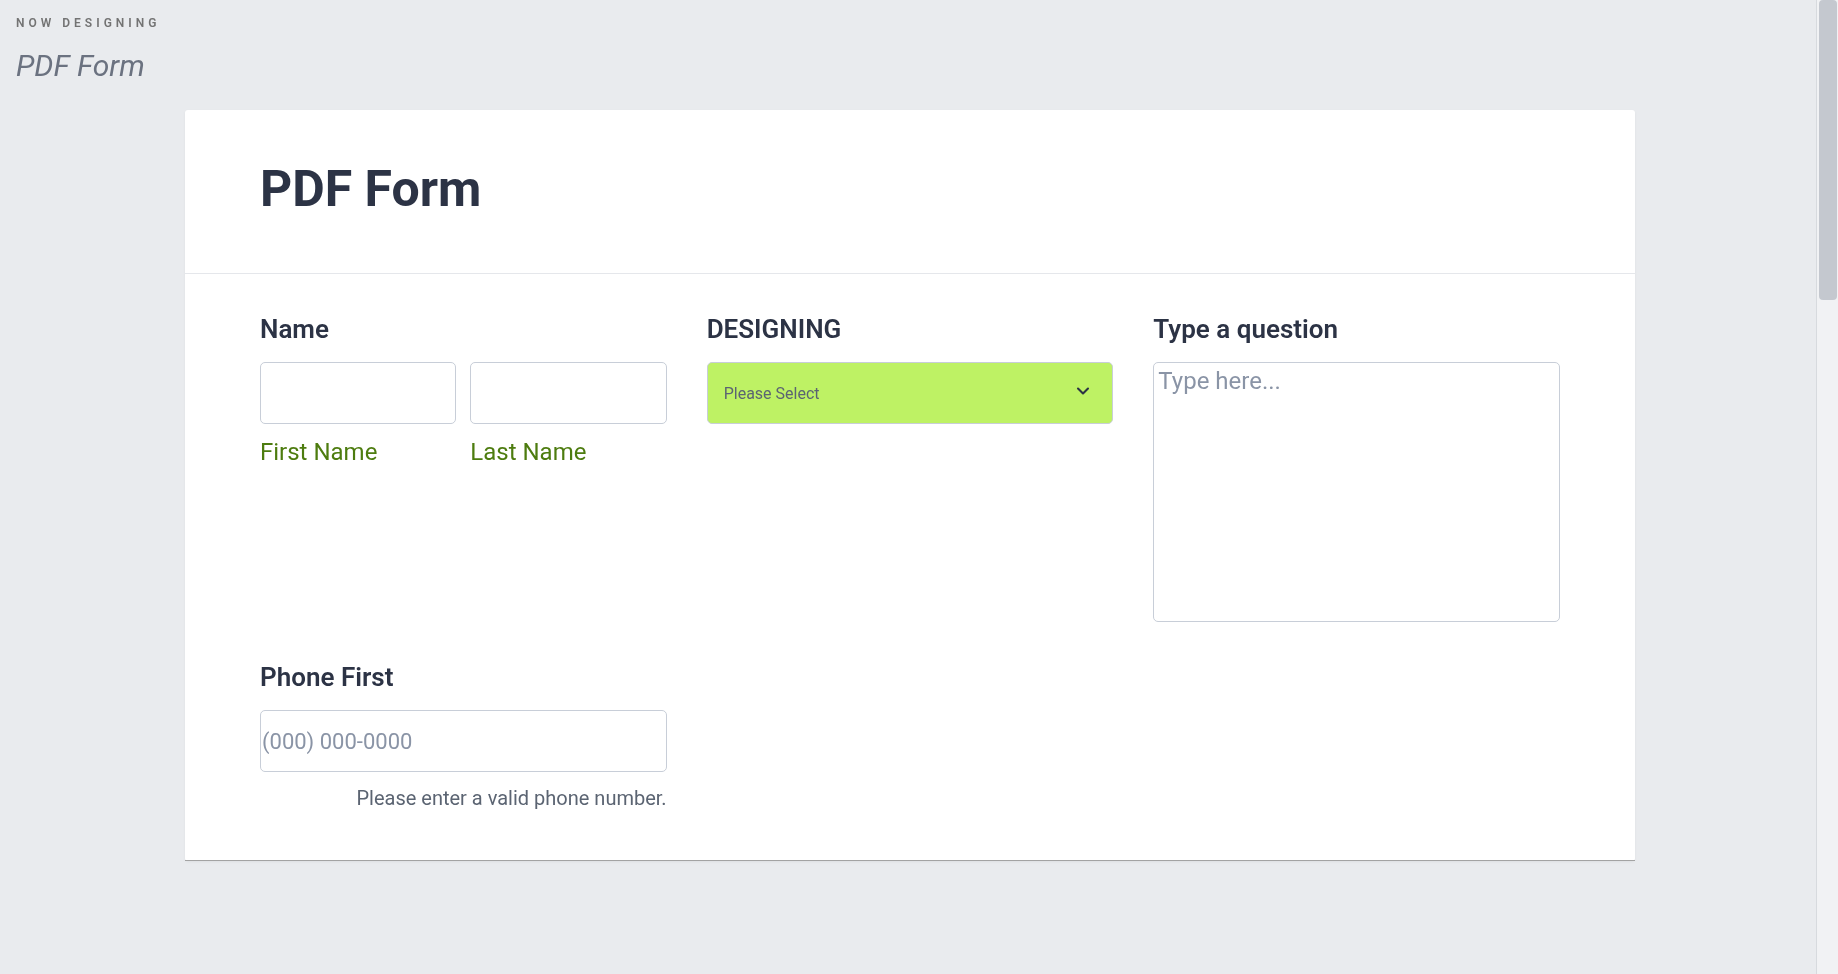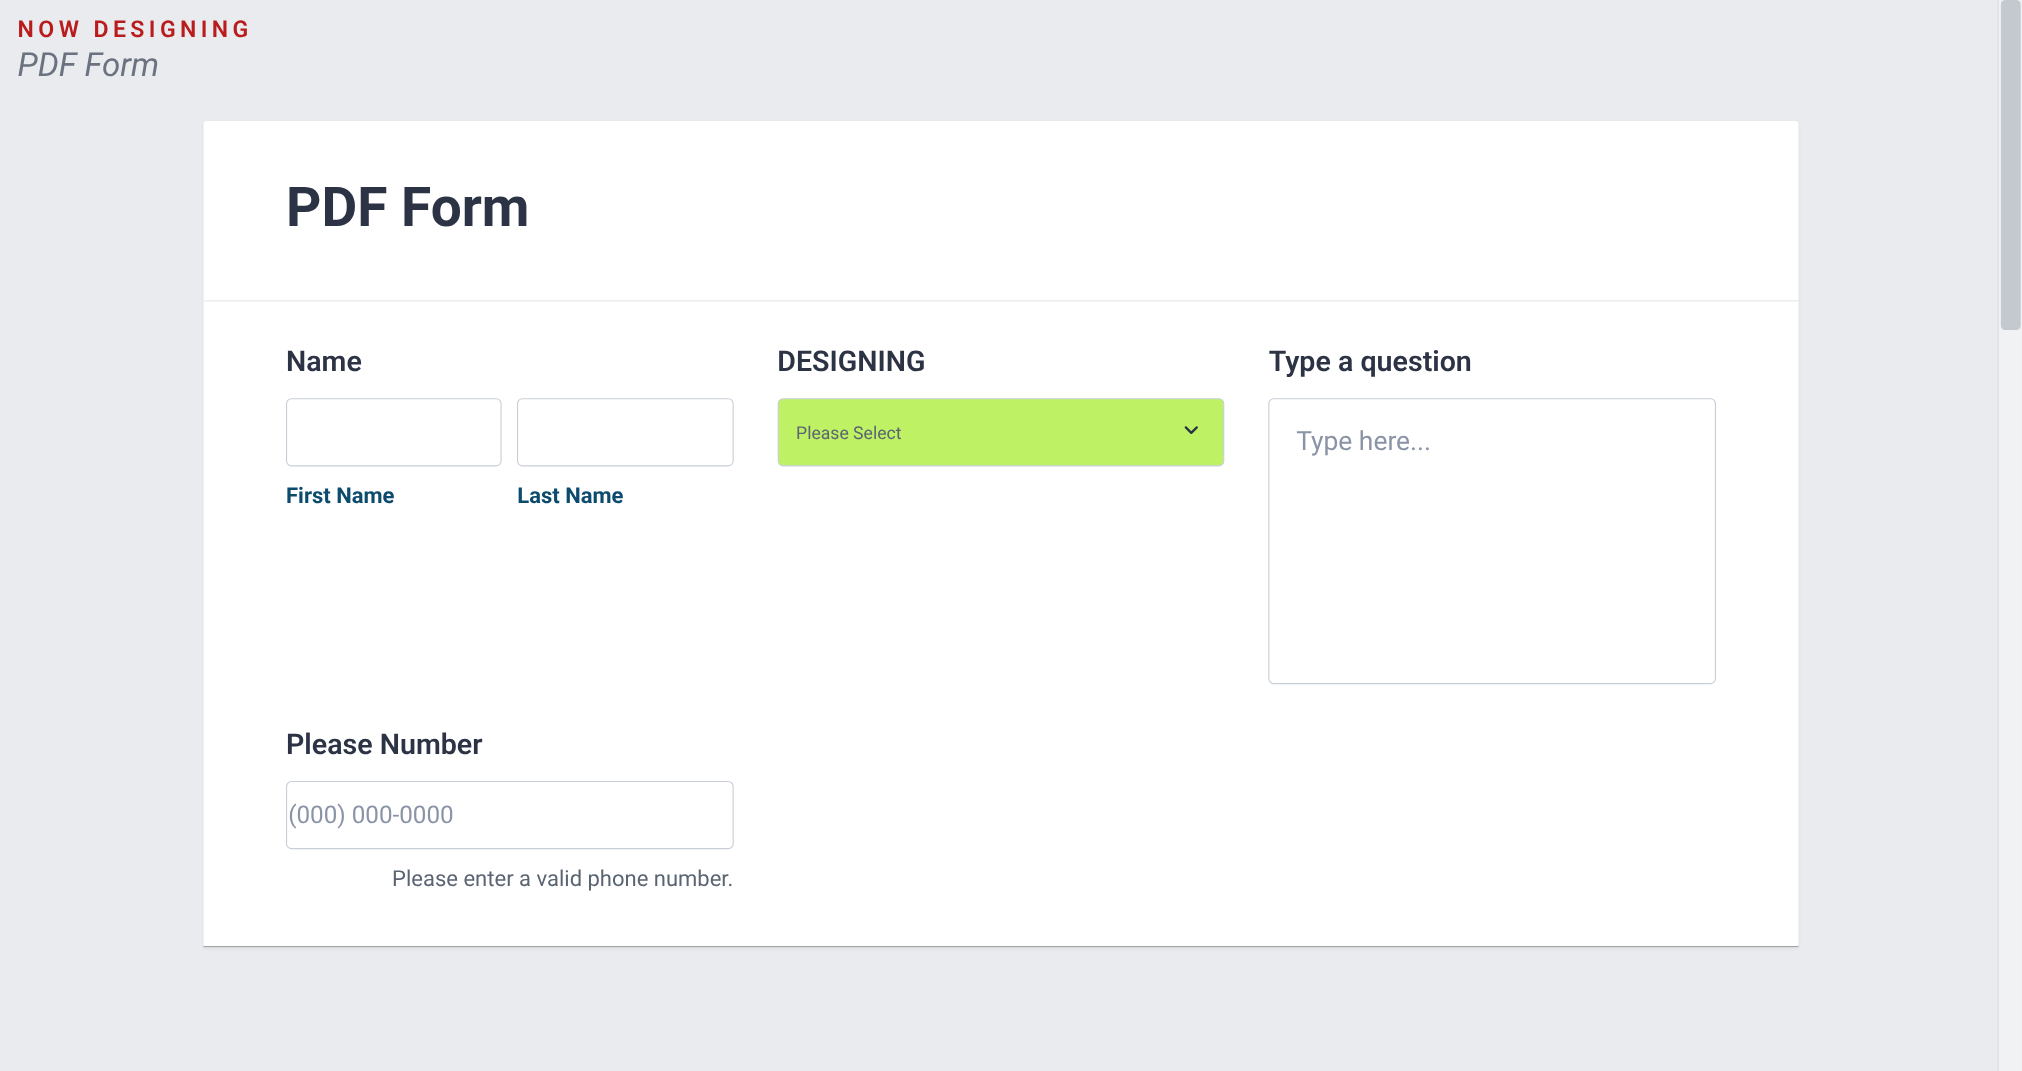--- a/index.html
+++ b/index.html
@@ -14,25 +14,25 @@
       height: 974px;
       overflow: hidden;
       position: relative;
     }
     .topbar {
       position: absolute;
       top: 16px;
       left: 16px;
     }
     .topbar-eyebrow {
-      font-size: 21px;
+      font-size: 12px;
       font-weight: 600;
       letter-spacing: 4px;
-      color: #b91c1c;
-      margin-bottom: 2px;
+      color: #737373;
+      margin-bottom: 18px;
     }
     .topbar-title {
       font-size: 30px;
       font-style: italic;
       color: #6b7280;
       font-weight: 400;
     }
     .form-card {
       position: absolute;
       top: 110px;
@@ -87,24 +87,24 @@
       padding: 0 1px;
       font-size: 22px;
       color: #2c3345;
       background: #fff;
       font-family: inherit;
     }
     .text-input::placeholder {
       color: #8a94a6;
     }
     .sublabel {
-      font-size: 20px;
-      color: #0c4a6e;
+      font-size: 24px;
+      color: #4d7c0f;
       margin-top: 14px;
-      font-weight: 700;
+      font-weight: 400;
     }
     .helptext {
       font-size: 20px;
       color: #5b6472;
       margin-top: 14px;
       font-weight: 400;
       text-align: right;
     }
     .select-wrapper {
       position: relative;
@@ -130,21 +130,21 @@
       top: 50%;
       transform: translateY(-50%);
       pointer-events: none;
       color: #2c3345;
     }
     .textarea-input {
       width: 100%;
       height: 260px;
       border: 1px solid #c8ced8;
       border-radius: 5px;
-      padding: 24px;
+      padding: 4px;
       font-size: 24px;
       color: #2c3345;
       background: #fff;
       resize: none;
       font-family: inherit;
     }
     .textarea-input::placeholder {
       color: #8a94a6;
     }
     .phone-wrap {
@@ -211,21 +211,21 @@
         </span>
       </div>
     </div>
 
     <div class="field-group">
       <div class="field-label">Type a question</div>
       <textarea class="textarea-input" placeholder="Type here..." style=""></textarea>
     </div>
 
     <div class="field-group">
-      <div class="field-label">Please Number</div>
+      <div class="field-label">Phone First</div>
       <div class="phone-wrap">
         <input type="text" class="text-input" placeholder="(000) 000-0000" style="">
       </div>
       <div class="helptext">Please enter a valid phone number.</div>
     </div>
 
     <div></div>
     <div></div>
 
   </div>

